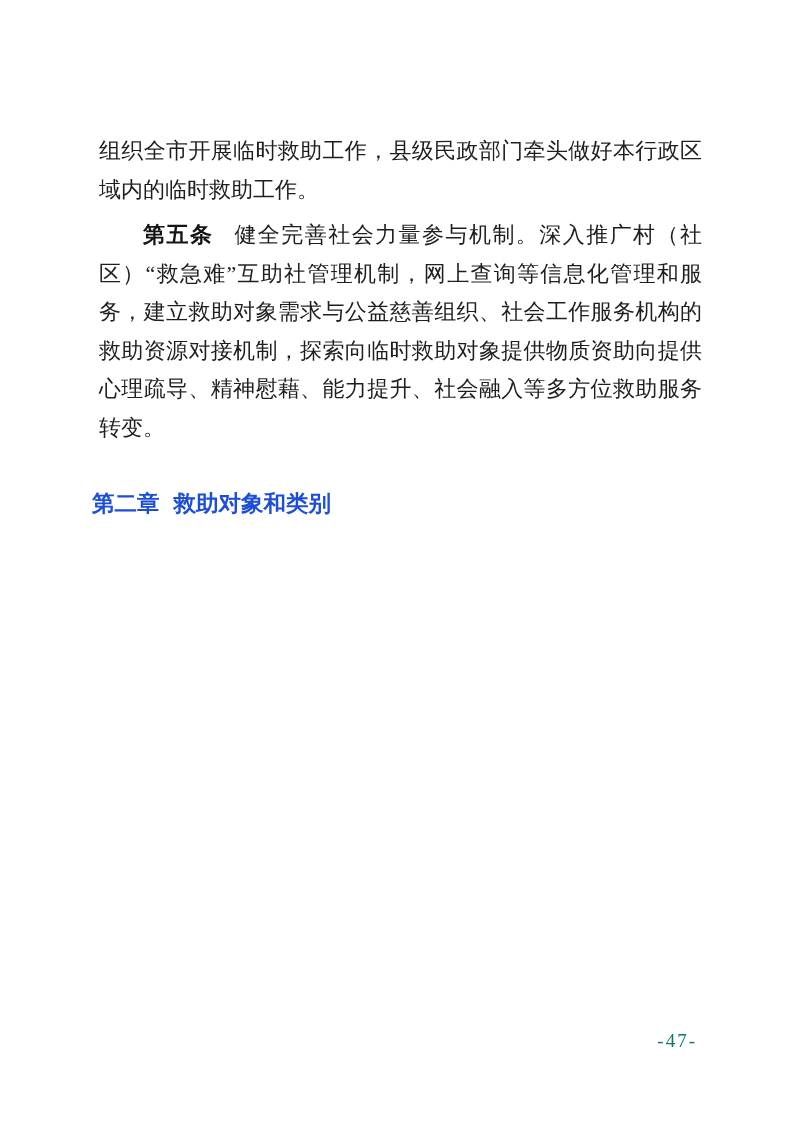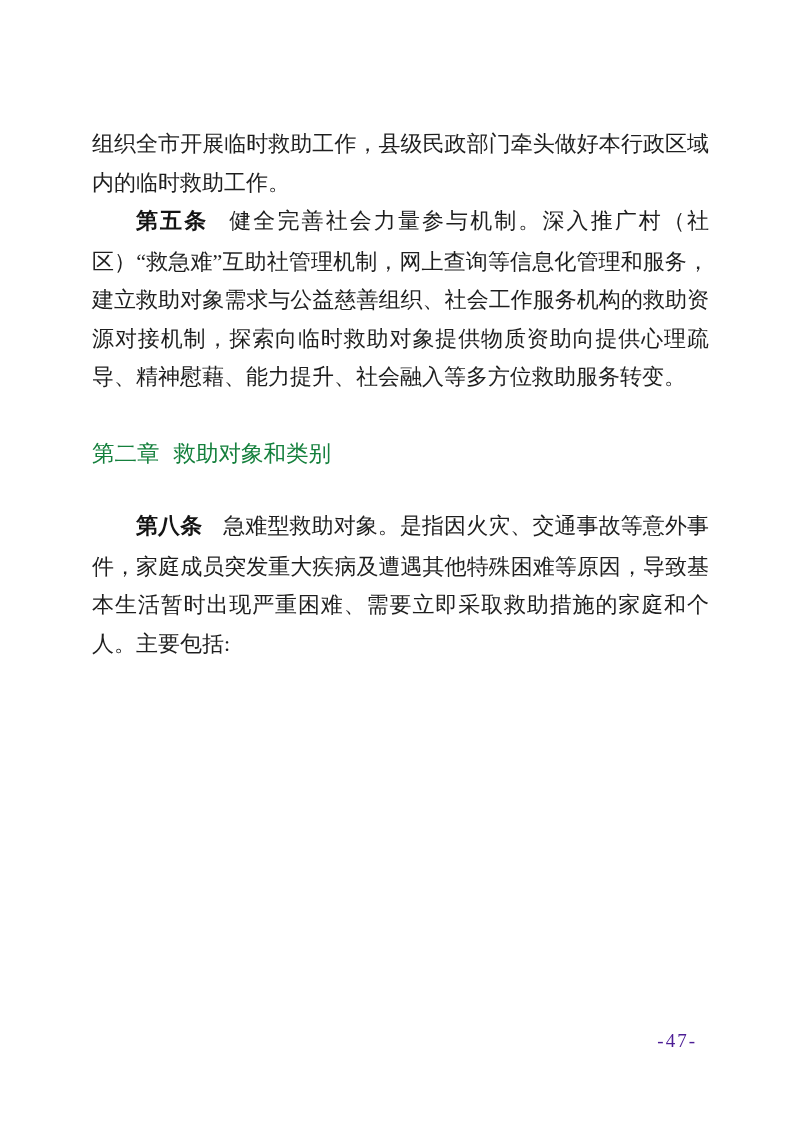--- a/index.html
+++ b/index.html
@@ -12,67 +12,66 @@
     font-family: "Liberation Serif", "DejaVu Serif", serif;
     color: #1e1e1e;
   }
   .text-area {
     position: absolute;
     left: 92px;
     top: 125px;
     width: 617px;
   }
   .para {
-    margin: 0;
+    margin: 7px;
     font-size: 22px;
     line-height: 38.5px;
     text-align: justify;
     text-justify: inter-character;
     text-align-last: left;
     letter-spacing: 0;
   }
   .para.indent { text-indent: 44px; }
   .article-label {
-    font-family: Liberation Mono, monospace;
+    font-family: Liberation Sans, sans-serif;
     font-weight: 700;
     margin-right: 21px;
     color: #141414;
   }
   .chapter {
     margin: 38px 0 34px 0;
     font-size: 22.5px;
     line-height: 38.5px;
     text-align: center;
-    font-weight: 400;
+    font-weight: 700;
     font-family: "Liberation Sans", "DejaVu Sans", sans-serif;
-    color: #15803d;
+    color: #1d4ed8;
     text-indent: 0;
   }
   .chapter .chapter-title { margin-left: 14px; }
   .page-number {
     position: absolute;
     top: 1030px;
     right: 96px;
     font-size: 19px;
     letter-spacing: 2px;
-    color: #4c1d95;
+    color: #0f766e;
     font-family: "Liberation Serif", "DejaVu Serif", serif;
   }
 </style>
 </head>
 <body>
 
 <div class="text-area">
 
   <p class="para"><span>组织全市开展临时救助工作，县级民政部门牵头做好本行政区域内的临时救助工作。</span></p>
 
 
   <p class="para indent"><span class="article-label">第五条</span><span>健全完善社会力量参与机制。深入推广村（社区）“救急难”互助社管理机制，网上查询等信息化管理和服务，建立救助对象需求与公益慈善组织、社会工作服务机构的救助资源对接机制，探索向临时救助对象提供物质资助向提供心理疏导、精神慰藉、能力提升、社会融入等多方位救助服务转变。</span></p>
 
 
   <p class="para chapter"><span>第二章</span><span class="chapter-title">救助对象和类别</span></p>
 
 
-  <p class="para indent"><span class="article-label">第八条</span><span>急难型救助对象。是指因火灾、交通事故等意外事件，家庭成员突发重大疾病及遭遇其他特殊困难等原因，导致基本生活暂时出现严重困难、需要立即采取救助措施的家庭和个人。主要包括:</span></p>
 
 </div>
 
 <div class="page-number">-47-</div>
 
 </body></html>

